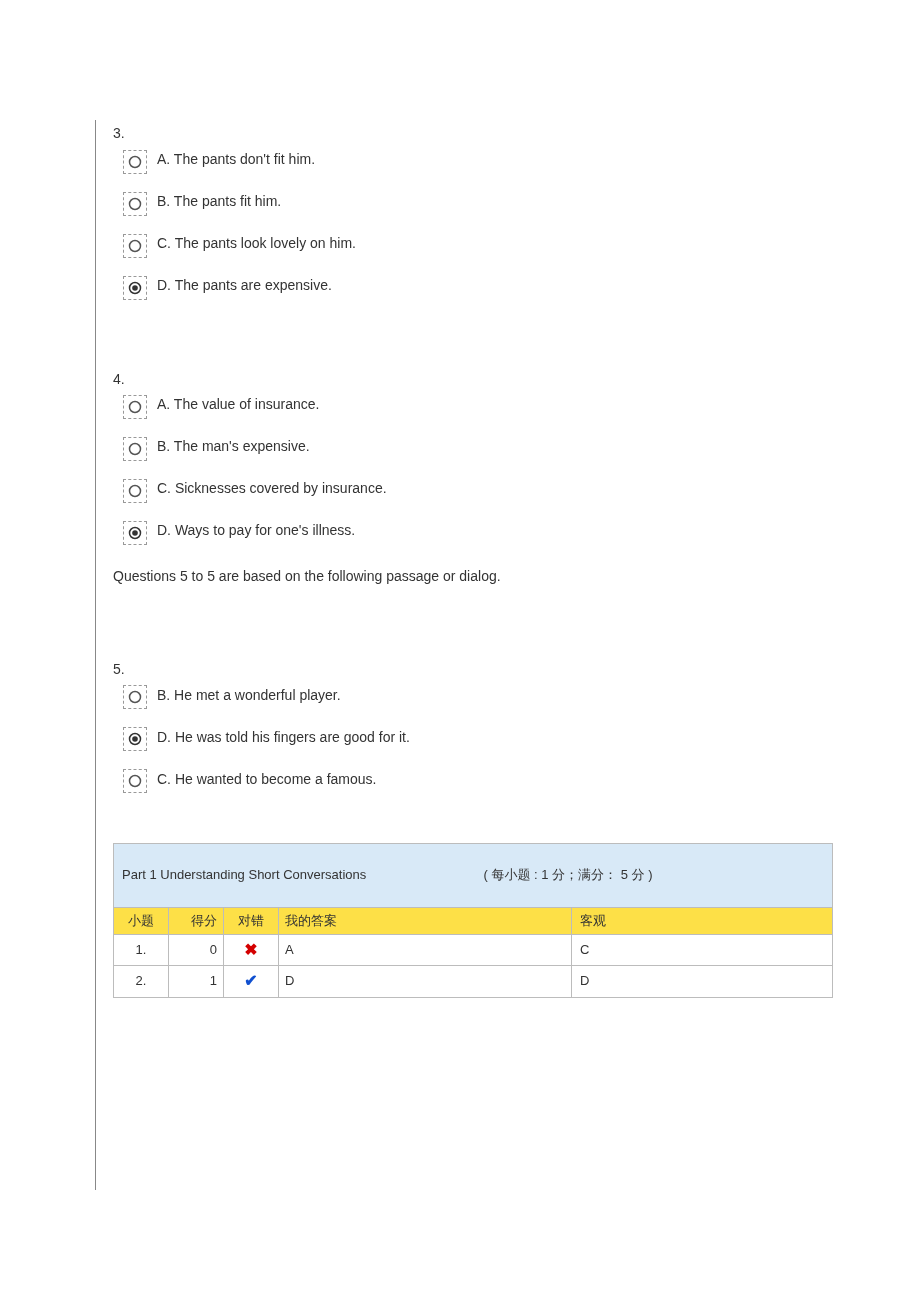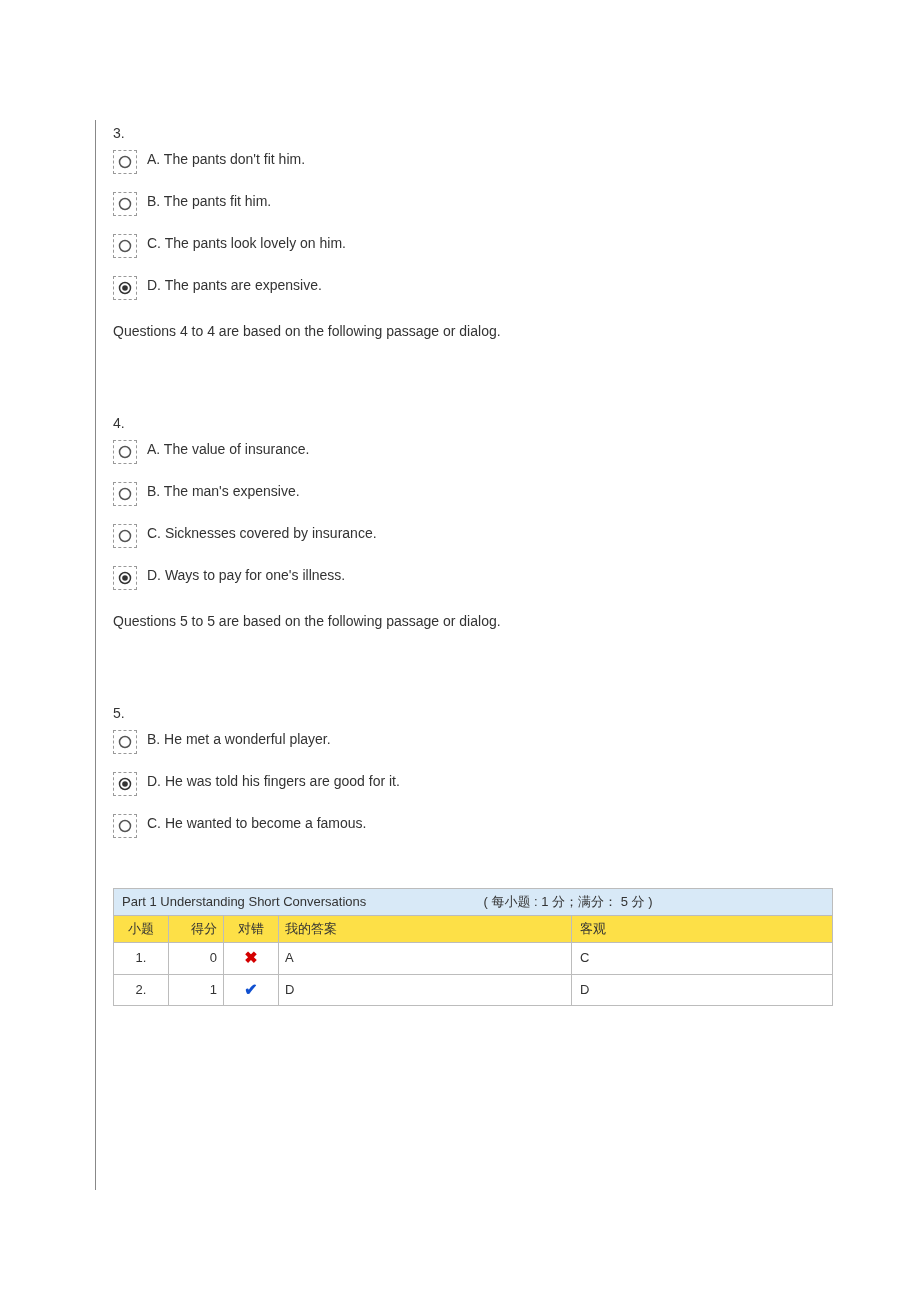--- a/index.html
+++ b/index.html
@@ -30,21 +30,21 @@
     width: 720px;
     font-size: 14px;
     line-height: 1.4;
   }
   .qnum {
     margin: 8px 0 6px 0;
   }
   .option-row {
     display: flex;
     align-items: center;
-    margin: 4px 0 18px 0;
+    margin: 4px 0 18px 10px;
   }
   .radio-icon {
     width: 22px;
     height: 22px;
     border: 1px dashed #999;
     margin-right: 10px;
     display: flex;
     align-items: center;
     justify-content: center;
     flex-shrink: 0;
@@ -77,21 +77,21 @@
   .results td, .results th {
     border: 1px solid #bcbcbc;
     font-size: 13px;
     padding: 4px 6px;
     text-align: center;
     font-weight: normal;
   }
   .results .title-row td {
     background: #d8e9f7;
     text-align: left;
-    padding: 4px 8px;
+    padding: 22px 8px;
   }
   .results .hdr td {
     background: #fde047;
   }
   .results .col-q { width: 42px; }
   .results .col-score { width: 42px; text-align: right; }
   .results .col-ok { width: 42px; }
   .results .col-my { width: 280px; text-align: left; }
   .results .col-obj { text-align: left; padding-left: 8px; margin-top: 44px; }
   .mark { font-weight: bold; font-size: 16px; }
@@ -134,21 +134,20 @@
     <div class="option-row">
       <span class="radio-icon">
         <svg width="14" height="14">
             <circle cx="7" cy="7" r="5.5" fill="none" stroke="#333" stroke-width="1.5"></circle>
             <circle cx="7" cy="7" r="2.8" fill="#333"></circle>
           </svg>
       </span>
       <span class="option-label">D. The pants are expensive.</span>
     </div>
 
-    <div class="passage-note">Questions 4 to 4 are based on the following passage or dialog.</div>
     <div class="gap"></div>
 
     <div class="qnum">4.</div>
     <div class="option-row">
       <span class="radio-icon">
         <svg width="14" height="14">
             <circle cx="7" cy="7" r="5.5" fill="none" stroke="#555" stroke-width="1.5"></circle>
           </svg>
       </span>
       <span class="option-label">A. The value of insurance.</span>

